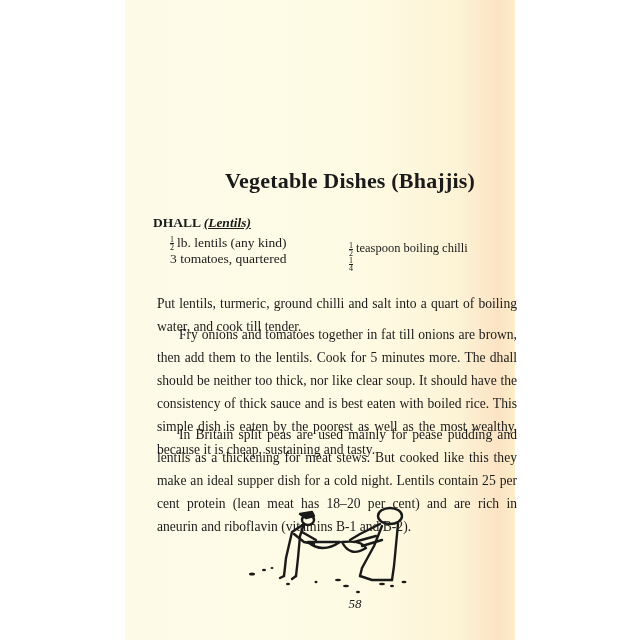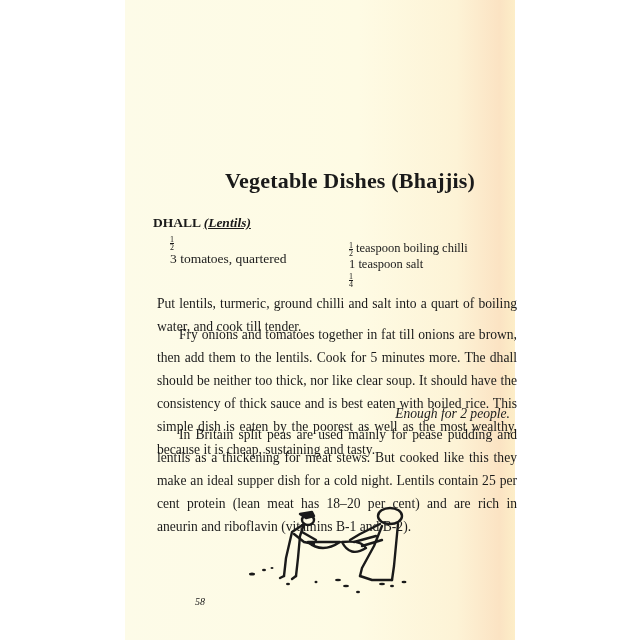--- a/index.html
+++ b/index.html
@@ -89,62 +89,61 @@
       width: 170px;
       height: 100px;
     }
     .page-number {
       position: absolute;
       top: 596px;
       left: 0;
       width: 100%;
       padding-left: 70px;
       box-sizing: border-box;
-      font-size: 10px;
+      text-align: center;
+      font-size: 13px;
       font-style: italic;
     }
   </style>
 </head>
 <body>
 
 <div class="page">
 
   <div class="title">Vegetable Dishes (Bhajjis)</div>
 
   <div class="recipe-name">
     <span>DHALL</span>
     <span class="sub">(Lentils)</span>
   </div>
 
   <div class="ing-col ing-left">
     <div>
-      <span class="frac"><span>1</span><span class="bar">2</span></span>
+      <span class="frac"><span>1</span><span class="bar">2</span></span><span>lb. lentils (any kind)</span>
     </div>
     <div>3 tomatoes, quartered</div>
   </div>
 
   <div class="ing-col ing-right">
     <div>
       <span class="frac"><span>1</span><span class="bar">2</span></span><span>teaspoon boiling chilli</span>
     </div>
-    <div>1 teaspoon salt</div>
     <div>
       <span class="frac"><span>1</span><span class="bar">4</span></span>
     </div>
   </div>
 
   <div class="body p1">
     <p>Put lentils, turmeric, ground chilli and salt into a quart of boiling water, and cook till tender.</p>
   </div>
 
   <div class="body p2">
     <p class="indent">Fry onions and tomatoes together in fat till onions are brown, then add them to the lentils. Cook for 5 minutes more. The dhall should be neither too thick, nor like clear soup. It should have the consistency of thick sauce and is best eaten with boiled rice. This simple dish is eaten by the poorest as well as the most wealthy, because it is cheap, sustaining and tasty.</p>
   </div>
 
-  <div class="yield">Enough for 2 people.</div>
 
   <div class="body p3">
     <p class="indent">In Britain split peas are used mainly for pease pudding and lentils as a thickening for meat stews. But cooked like this they make an ideal supper dish for a cold night. Lentils contain 25 per cent protein (lean meat has 18–20 per cent) and are rich in aneurin and riboflavin (vitamins B-1 and B-2).</p>
   </div>
 
   <div class="illustration">
     <svg width="170" height="100" viewBox="0 0 170 100" fill="none" stroke="#1a1a1a" stroke-width="2.4" stroke-linecap="round" stroke-linejoin="round">
 
       <path d="M58 18 L70 16 L72 20 L64 22 Z" fill="#1a1a1a"></path>
       <ellipse cx="66" cy="24" rx="6" ry="5"></ellipse>

